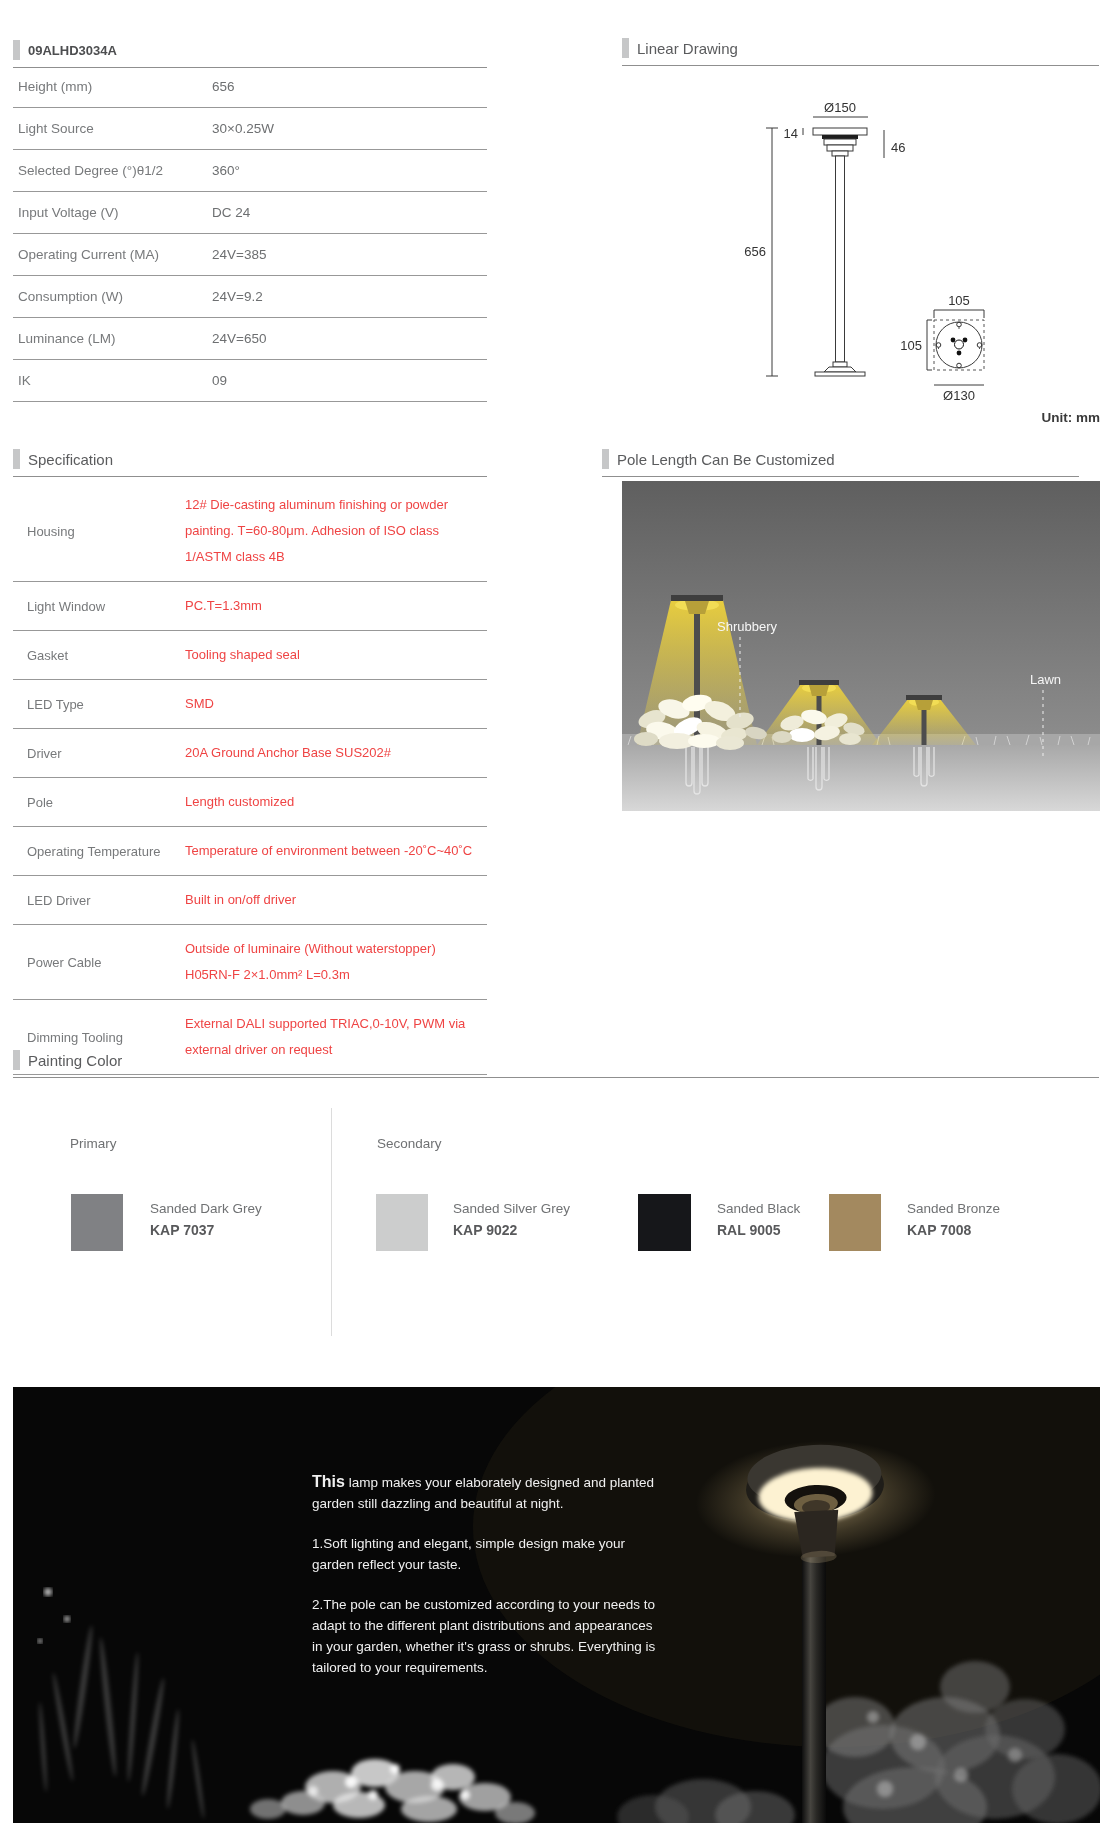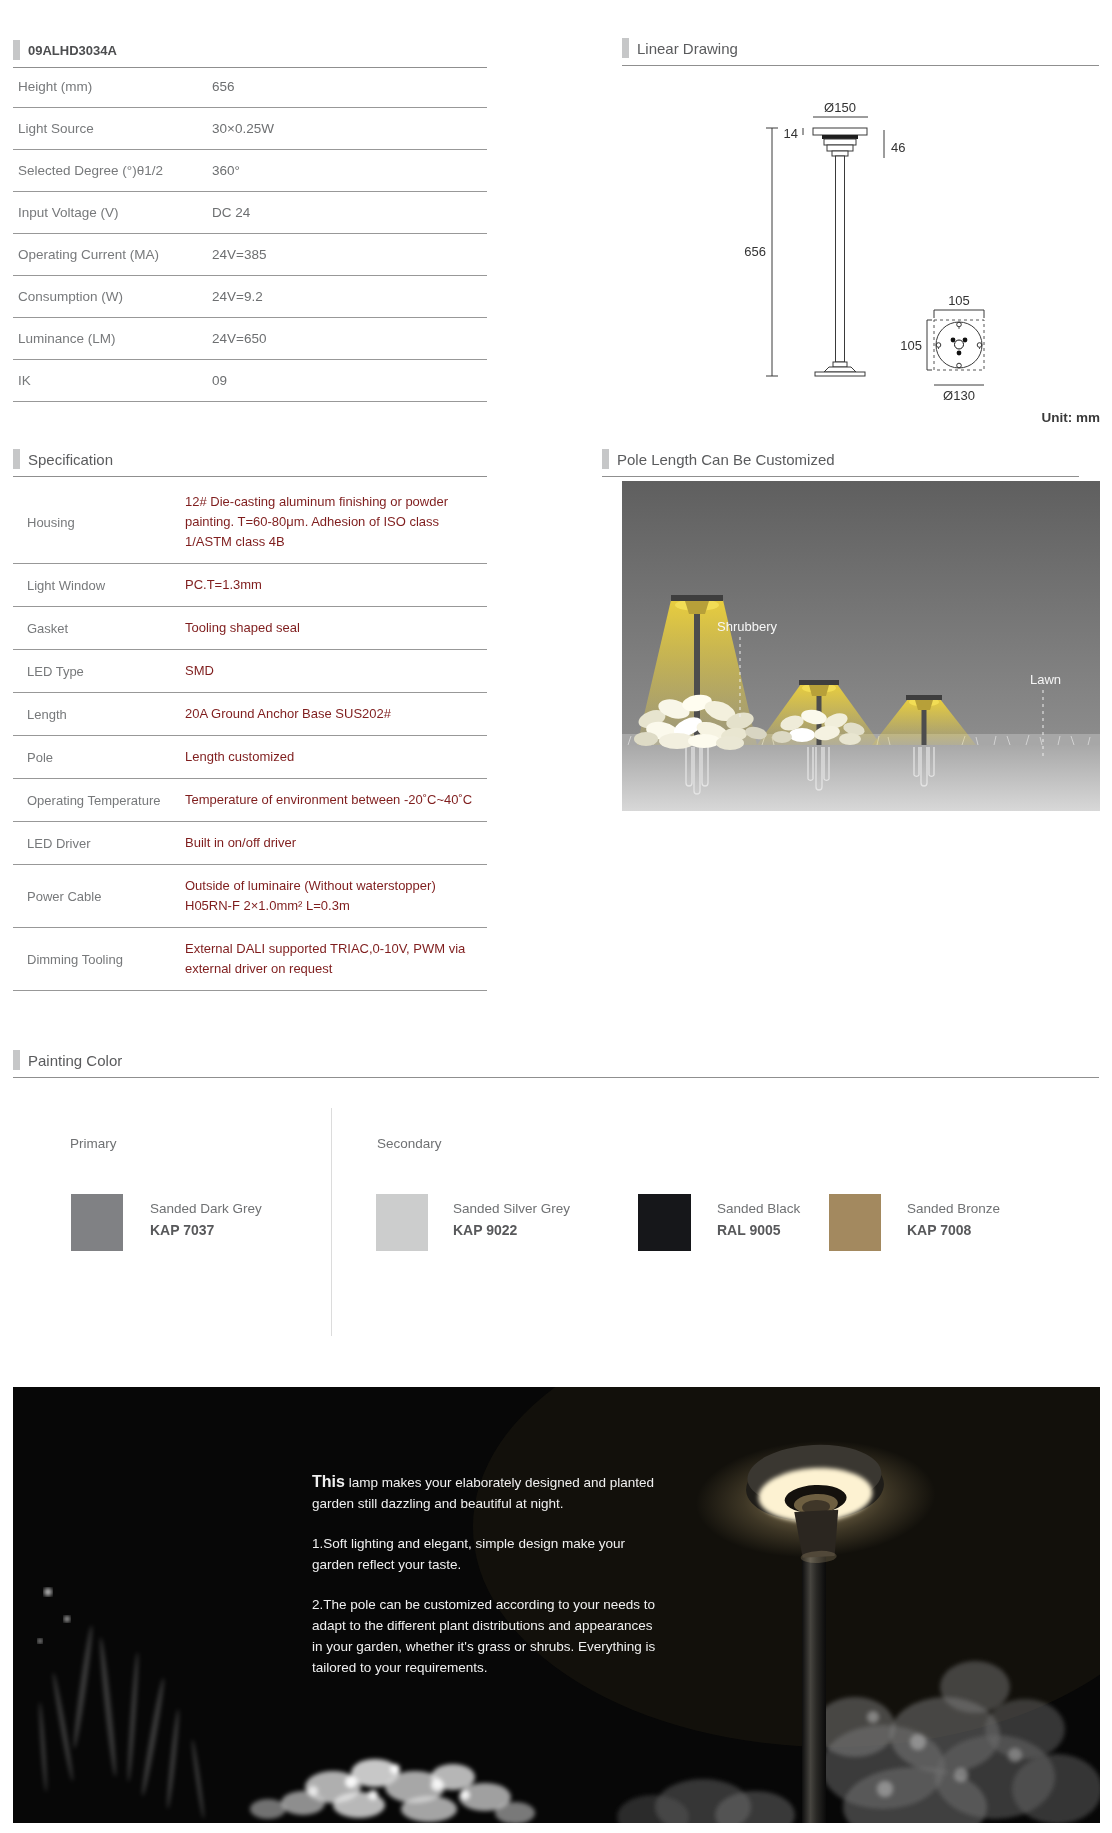--- a/index.html
+++ b/index.html
@@ -15,21 +15,21 @@
   
   .qtable{position:absolute;left:13px;top:66px;width:474px;}
   .qrow{display:flex;align-items:center;height:41px;border-bottom:1px solid #989898;}
   .qrow .lbl{width:194px;padding-left:5px;color:#77797b;font-size:13.5px;}
   .qrow .val{color:#6d6f71;font-size:13.5px;}
 
   
   .stable{position:absolute;left:13px;top:481px;width:474px;}
   .srow{display:flex;align-items:center;border-bottom:1px solid #989898;padding:11px 0;}
   .srow .lbl{width:158px;padding-left:14px;color:#77797b;font-size:13px;line-height:17px;flex:0 0 auto;}
-  .srow .val{width:300px;color:#7f1d1d;font-size:13px;line-height:20px;}
+  .srow .val{width:300px;color:#ef4444;font-size:13px;line-height:26px;}
 
   .drawing{position:absolute;left:600px;top:72px;width:500px;height:345px;}
   .unit{position:absolute;left:960px;top:410px;width:140px;text-align:right;font-size:13.5px;color:#3a3a3a;font-weight:bold;}
 
   .custom-img{position:absolute;left:622px;top:481px;width:478px;height:330px;}
 
   
   .pc-label{position:absolute;font-size:13.5px;color:#6f7173;}
   .swatch{position:absolute;width:52px;height:57px;}
   .sw-name{position:absolute;font-size:13.5px;color:#6f7173;}
@@ -178,21 +178,21 @@
       </div>
     <div class="srow">
         <span class="lbl">Gasket</span>
         <span class="val">Tooling shaped seal</span>
       </div>
     <div class="srow">
         <span class="lbl">LED Type</span>
         <span class="val">SMD</span>
       </div>
     <div class="srow">
-        <span class="lbl">Length</span>
+        <span class="lbl">Driver</span>
         <span class="val">20A Ground Anchor Base SUS202#</span>
       </div>
     <div class="srow">
         <span class="lbl">Pole</span>
         <span class="val">Length customized</span>
       </div>
     <div class="srow">
         <span class="lbl">Operating Temperature</span>
         <span class="val">Temperature of environment between -20˚C~40˚C</span>
       </div>

